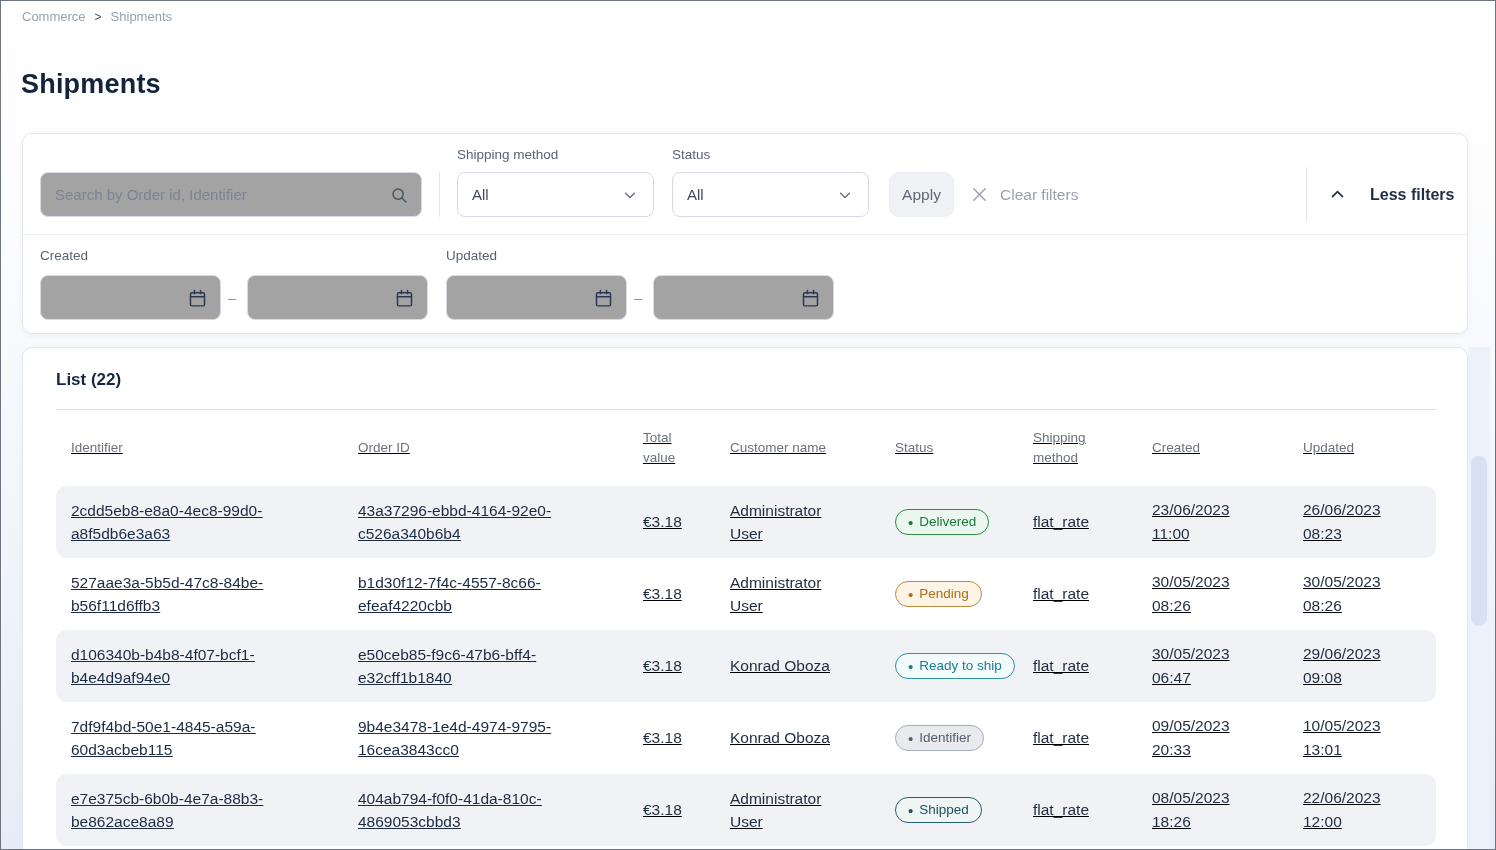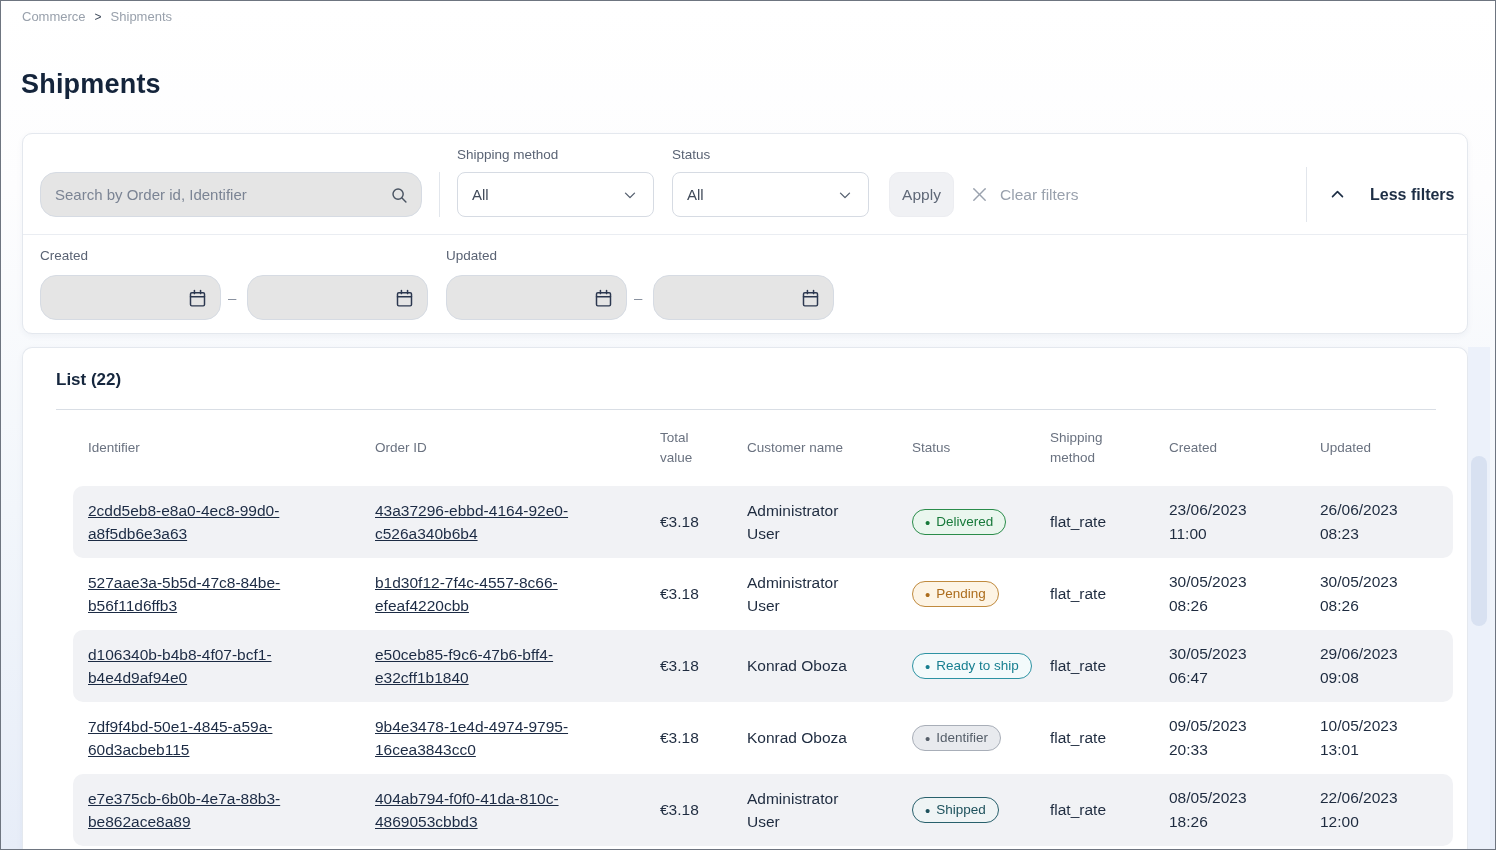--- a/index.html
+++ b/index.html
@@ -20,21 +20,21 @@
     color:#14243b; letter-spacing:.2px; }
 
   
   .card { position:absolute; background:#fff; border:1px solid #e4e8ee; border-radius:10px;
     box-shadow:0 2px 6px rgba(40,60,100,.05); }
   #filter-card { left:21px; top:132px; width:1446px; height:201px; }
   #list-card  { left:21px; top:346px; width:1446px; height:504px; border-radius:10px 10px 0 0; border-bottom:none; }
 
   
   .flabel { position:absolute; font-size:13.5px; color:#5a6374; }
-  .input-shell { position:absolute; height:45px; border:1px solid #d6dbe3; border-radius:16px; background:#e5e5e5; }
+  .input-shell { position:absolute; height:45px; border:1px solid #d6dbe3; border-radius:8px; background:#a3a3a3; }
   .input-shell input { width:100%; height:100%; border:none; outline:none; background:transparent;
     border-radius:8px; padding:0 40px 0 14px; font-size:15px; color:#333e4e; font-family:inherit; }
   .input-shell input::placeholder { color:#7b8494; opacity:1; }
   .shell-icon { position:absolute; right:12px; top:50%; transform:translateY(-50%); display:flex; }
 
   .select-shell { position:absolute; height:45px; border:1px solid #d6dbe3; border-radius:8px; background:#fff;
     display:flex; align-items:center; justify-content:space-between; padding:0 14px; cursor:pointer; }
   .select-shell .sel-value { font-size:15px; color:#414b5a; }
 
   .vdivider { position:absolute; width:1px; background:#e2e6ec; }
@@ -46,22 +46,22 @@
     background:none; border:none; color:#99a1ad; font-size:15.5px; font-family:inherit; cursor:pointer; }
   #toggle-filters { position:absolute; left:1306px; top:38px; height:45px; display:flex; align-items:center; gap:24px;
     background:none; border:none; color:#1d2e45; font-size:16px; font-weight:700; font-family:inherit; cursor:pointer; }
 
   .range-dash { position:absolute; top:141px; height:45px; display:flex; align-items:center; color:#8a92a0; font-size:15px; }
 
   
   #list-title { position:absolute; left:33px; top:22px; font-size:17px; font-weight:700; color:#16273e; }
   #list-hr { position:absolute; left:33px; top:61px; width:1380px; height:1px; background:#d9dee5; }
 
-  table { position:absolute; left:50px; top:62px; width:1380px; border-collapse:separate; border-spacing:0;
-    table-layout:fixed; }
+  table { position:absolute; left:33px; top:62px; width:1380px; border-collapse:separate; border-spacing:0;
+    table-layout:fixed;text-decoration:underline; }
   thead th { height:76px; vertical-align:middle; text-align:left; font-weight:400; font-size:13.5px;
     color:#6a7280; line-height:1.45; padding:0 10px 0 15px; }
   tbody td { height:72px; vertical-align:middle; font-size:15.5px; color:#1e2b3f; line-height:1.5;
     padding:0 10px 0 15px; }
   td.c1 { padding-right:25px; } td.c2 { padding-right:30px; } td.c4 { padding-right:30px; }
   tr.zebra td { background:#f1f2f5; }
   tr.zebra td:first-child { border-radius:10px 0 0 10px; }
   tr.zebra td:last-child  { border-radius:0 10px 10px 0; }
   a.cell-link { color:#1c2b44; text-decoration:underline; cursor:pointer; word-wrap:break-word; }
 

